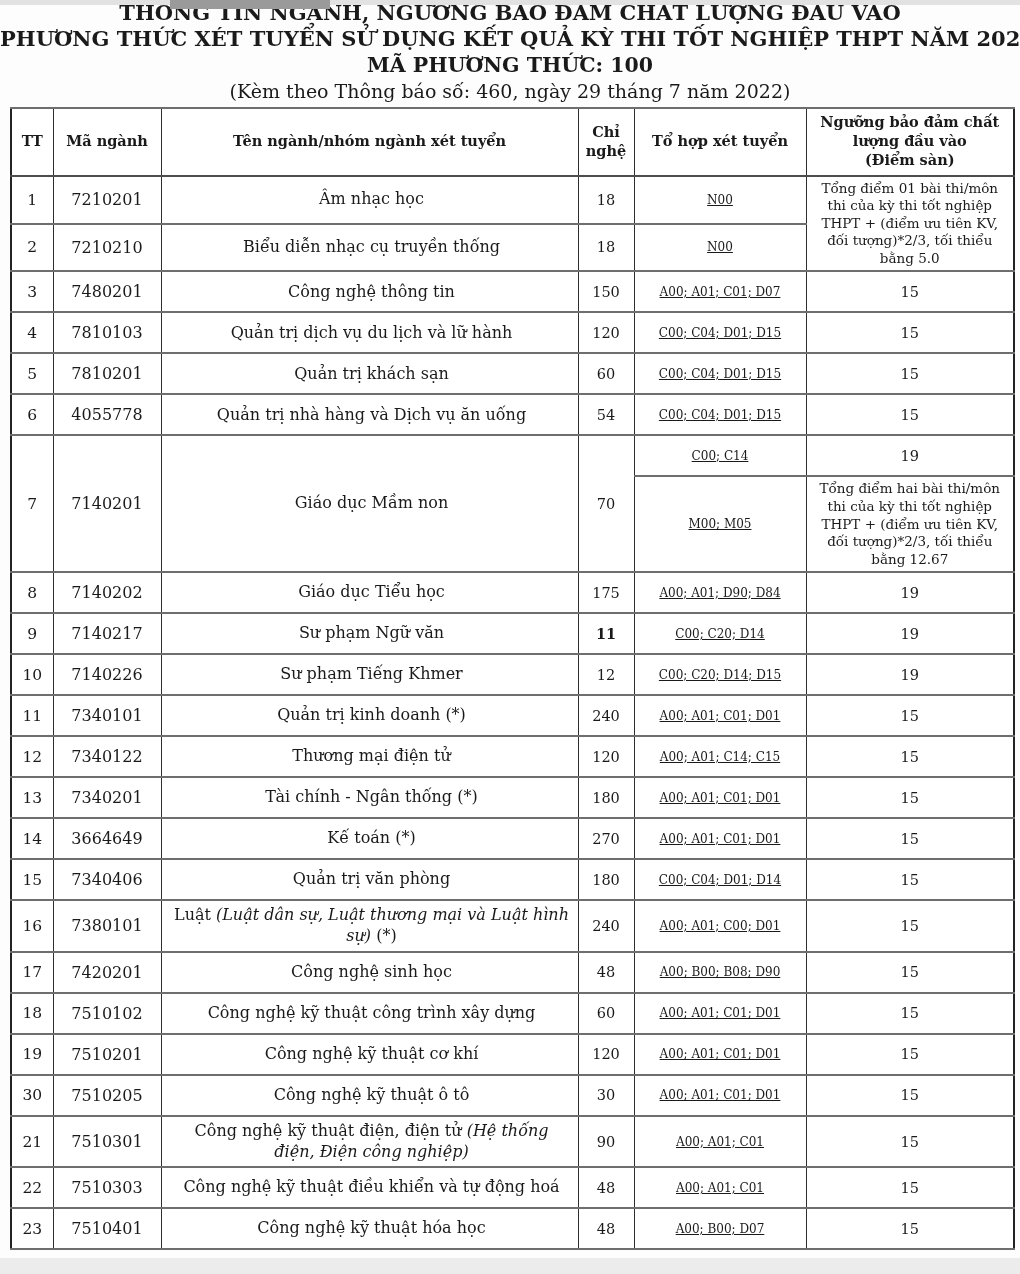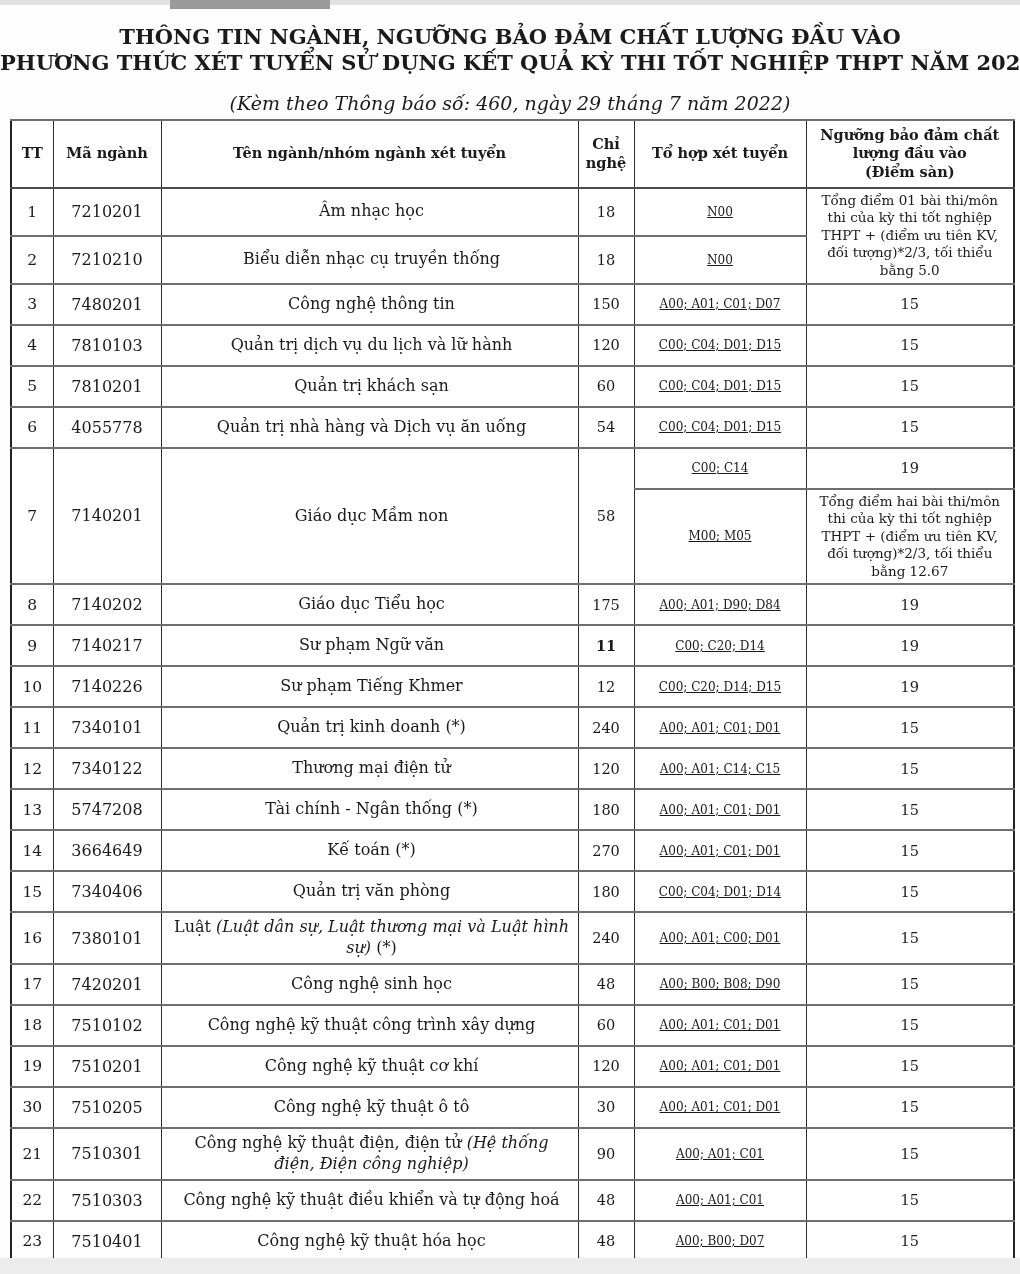--- a/index.html
+++ b/index.html
@@ -19,36 +19,34 @@
   }
   .scan-strip-top .dark-seg {
     position: absolute; top: 0; left: 170px; width: 160px; height: 9px;
     background: #9a9a9a;
   }
   .scan-strip-bottom {
     position: absolute; bottom: 0; left: 0; width: 1020px; height: 16px;
     background: #ececec;
   }
   .doc-header {
-    padding-top: 24px;
     text-align: center;
     line-height: 1.26;
   }
   .title-line {
     font-weight: bold;
     font-size: 21px;
     margin: 0;
     white-space: nowrap;
     letter-spacing: 0px;
   }
   .title-line.code-line { font-size: 20.5px; }
   .subtitle-line {
-    font-style: italic;
     font-size: 19px;
-    margin: 15px 0 0 0;
+    margin: 1px 0 0 0;
   }
   table.admissions {
     border-collapse: collapse;
     table-layout: fixed;
     width: 1003px;
     margin: 3px 0 0 10px;
     background: #ffffff;
     border: 2px solid #232323;
   }
   .admissions th, .admissions td {
@@ -91,20 +89,21 @@
 </head>
 <body>
 
 <div class="scan-strip-top">
   <div class="dark-seg"></div>
 </div>
 
 <div class="doc-header">
   <p class="title-line">THÔNG TIN NGÀNH, NGƯỠNG BẢO ĐẢM CHẤT LƯỢNG ĐẦU VÀO</p>
   <p class="title-line">PHƯƠNG THỨC XÉT TUYỂN SỬ DỤNG KẾT QUẢ KỲ THI TỐT NGHIỆP THPT NĂM 2022</p>
+  <p class="title-line code-line">MÃ PHƯƠNG THỨC: 100</p>
   <p class="subtitle-line">(Kèm theo Thông báo số: 460, ngày 29 tháng 7 năm 2022)</p>
 </div>
 
 <table class="admissions">
   <colgroup>
     <col style="width:42px">
     <col style="width:108px">
     <col style="width:417px">
     <col style="width:56px">
     <col style="width:172px">
@@ -167,21 +166,21 @@
         <td class="cell-code">4055778</td>
         <td class="cell-name">Quản trị nhà hàng và Dịch vụ ăn uống</td>
         <td class="cell-quota">54</td>
         <td class="cell-combo">C00; C04; D01; D15</td>
         <td class="cell-threshold">15</td>
       </tr>
       <tr>
         <td class="cell-tt" rowspan="2">7</td>
         <td class="cell-code" rowspan="2">7140201</td>
         <td class="cell-name" rowspan="2">Giáo dục Mầm non</td>
-        <td class="cell-quota" rowspan="2">58</td>
+        <td class="cell-quota" rowspan="2">70</td>
         <td class="cell-combo">C00; C14</td>
         <td class="cell-threshold">19</td>
       </tr>
       <tr>
         <td class="cell-combo">M00; M05</td>
         <td class="cell-threshold small-note">Tổng điểm hai bài thi/môn thi của kỳ thi tốt nghiệp THPT + (điểm ưu tiên KV, đối tượng)*2/3, tối thiểu bằng 12.67</td>
       </tr>
       <tr>
         <td class="cell-tt">8</td>
         <td class="cell-code">7140202</td>
@@ -217,21 +216,21 @@
       <tr>
         <td class="cell-tt">12</td>
         <td class="cell-code">7340122</td>
         <td class="cell-name">Thương mại điện tử</td>
         <td class="cell-quota">120</td>
         <td class="cell-combo">A00; A01; C14; C15</td>
         <td class="cell-threshold">15</td>
       </tr>
       <tr>
         <td class="cell-tt">13</td>
-        <td class="cell-code">5747208</td>
+        <td class="cell-code">7340201</td>
         <td class="cell-name">Tài chính - Ngân thống (*)</td>
         <td class="cell-quota">180</td>
         <td class="cell-combo">A00; A01; C01; D01</td>
         <td class="cell-threshold">15</td>
       </tr>
       <tr>
         <td class="cell-tt">14</td>
         <td class="cell-code">3664649</td>
         <td class="cell-name">Kế toán (*)</td>
         <td class="cell-quota">270</td>

